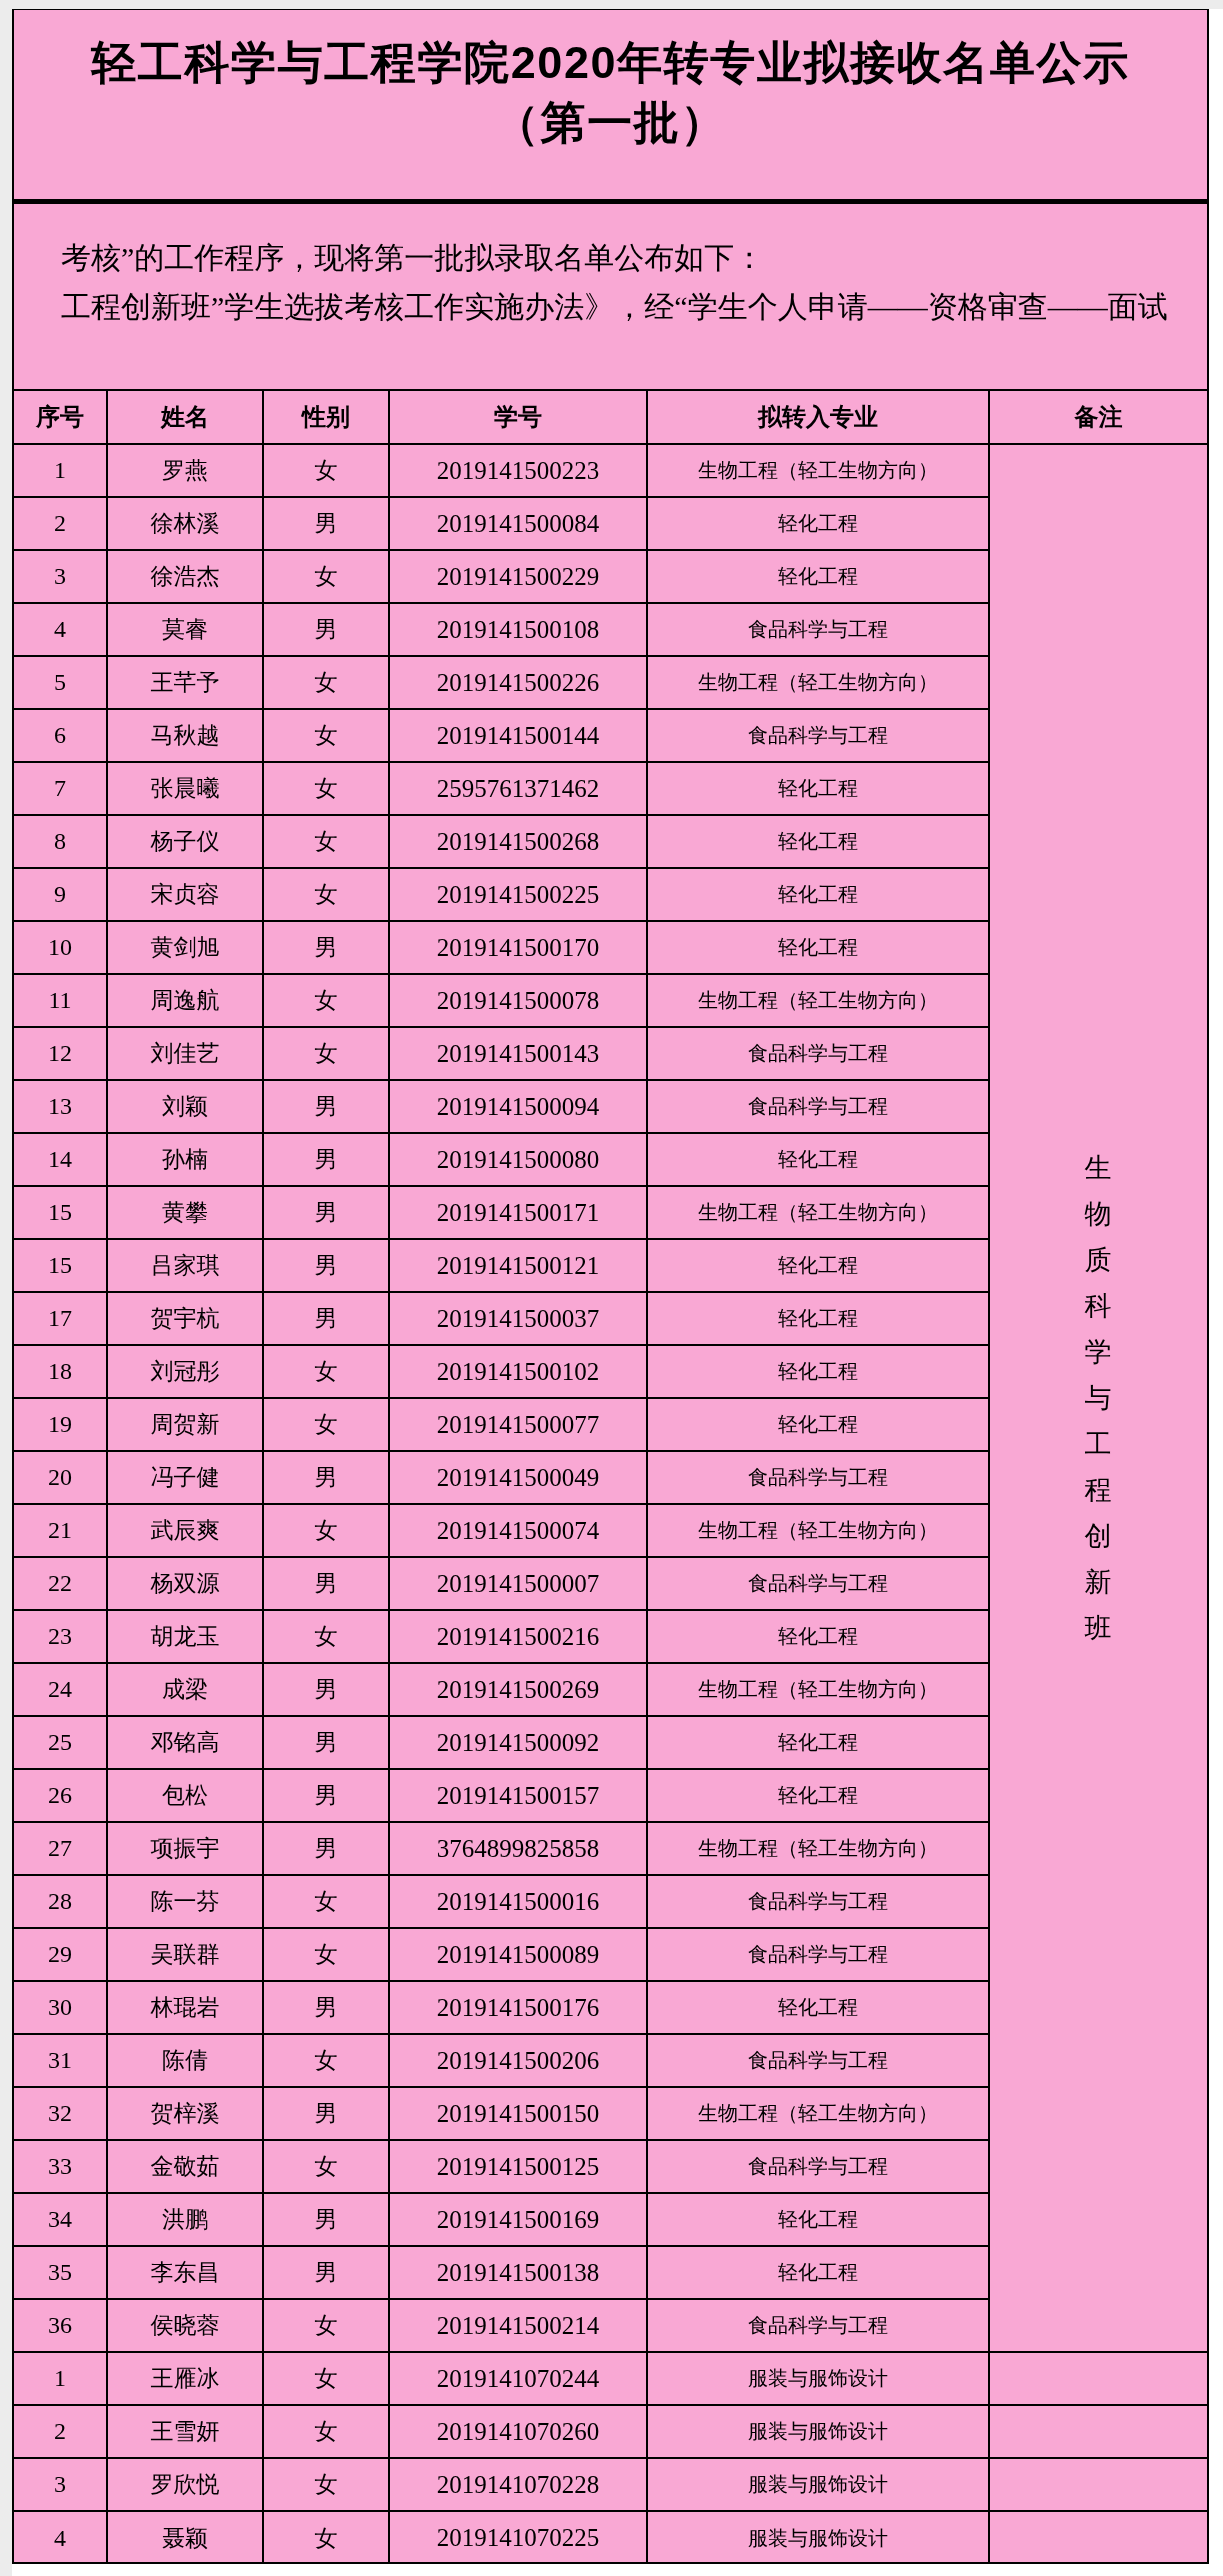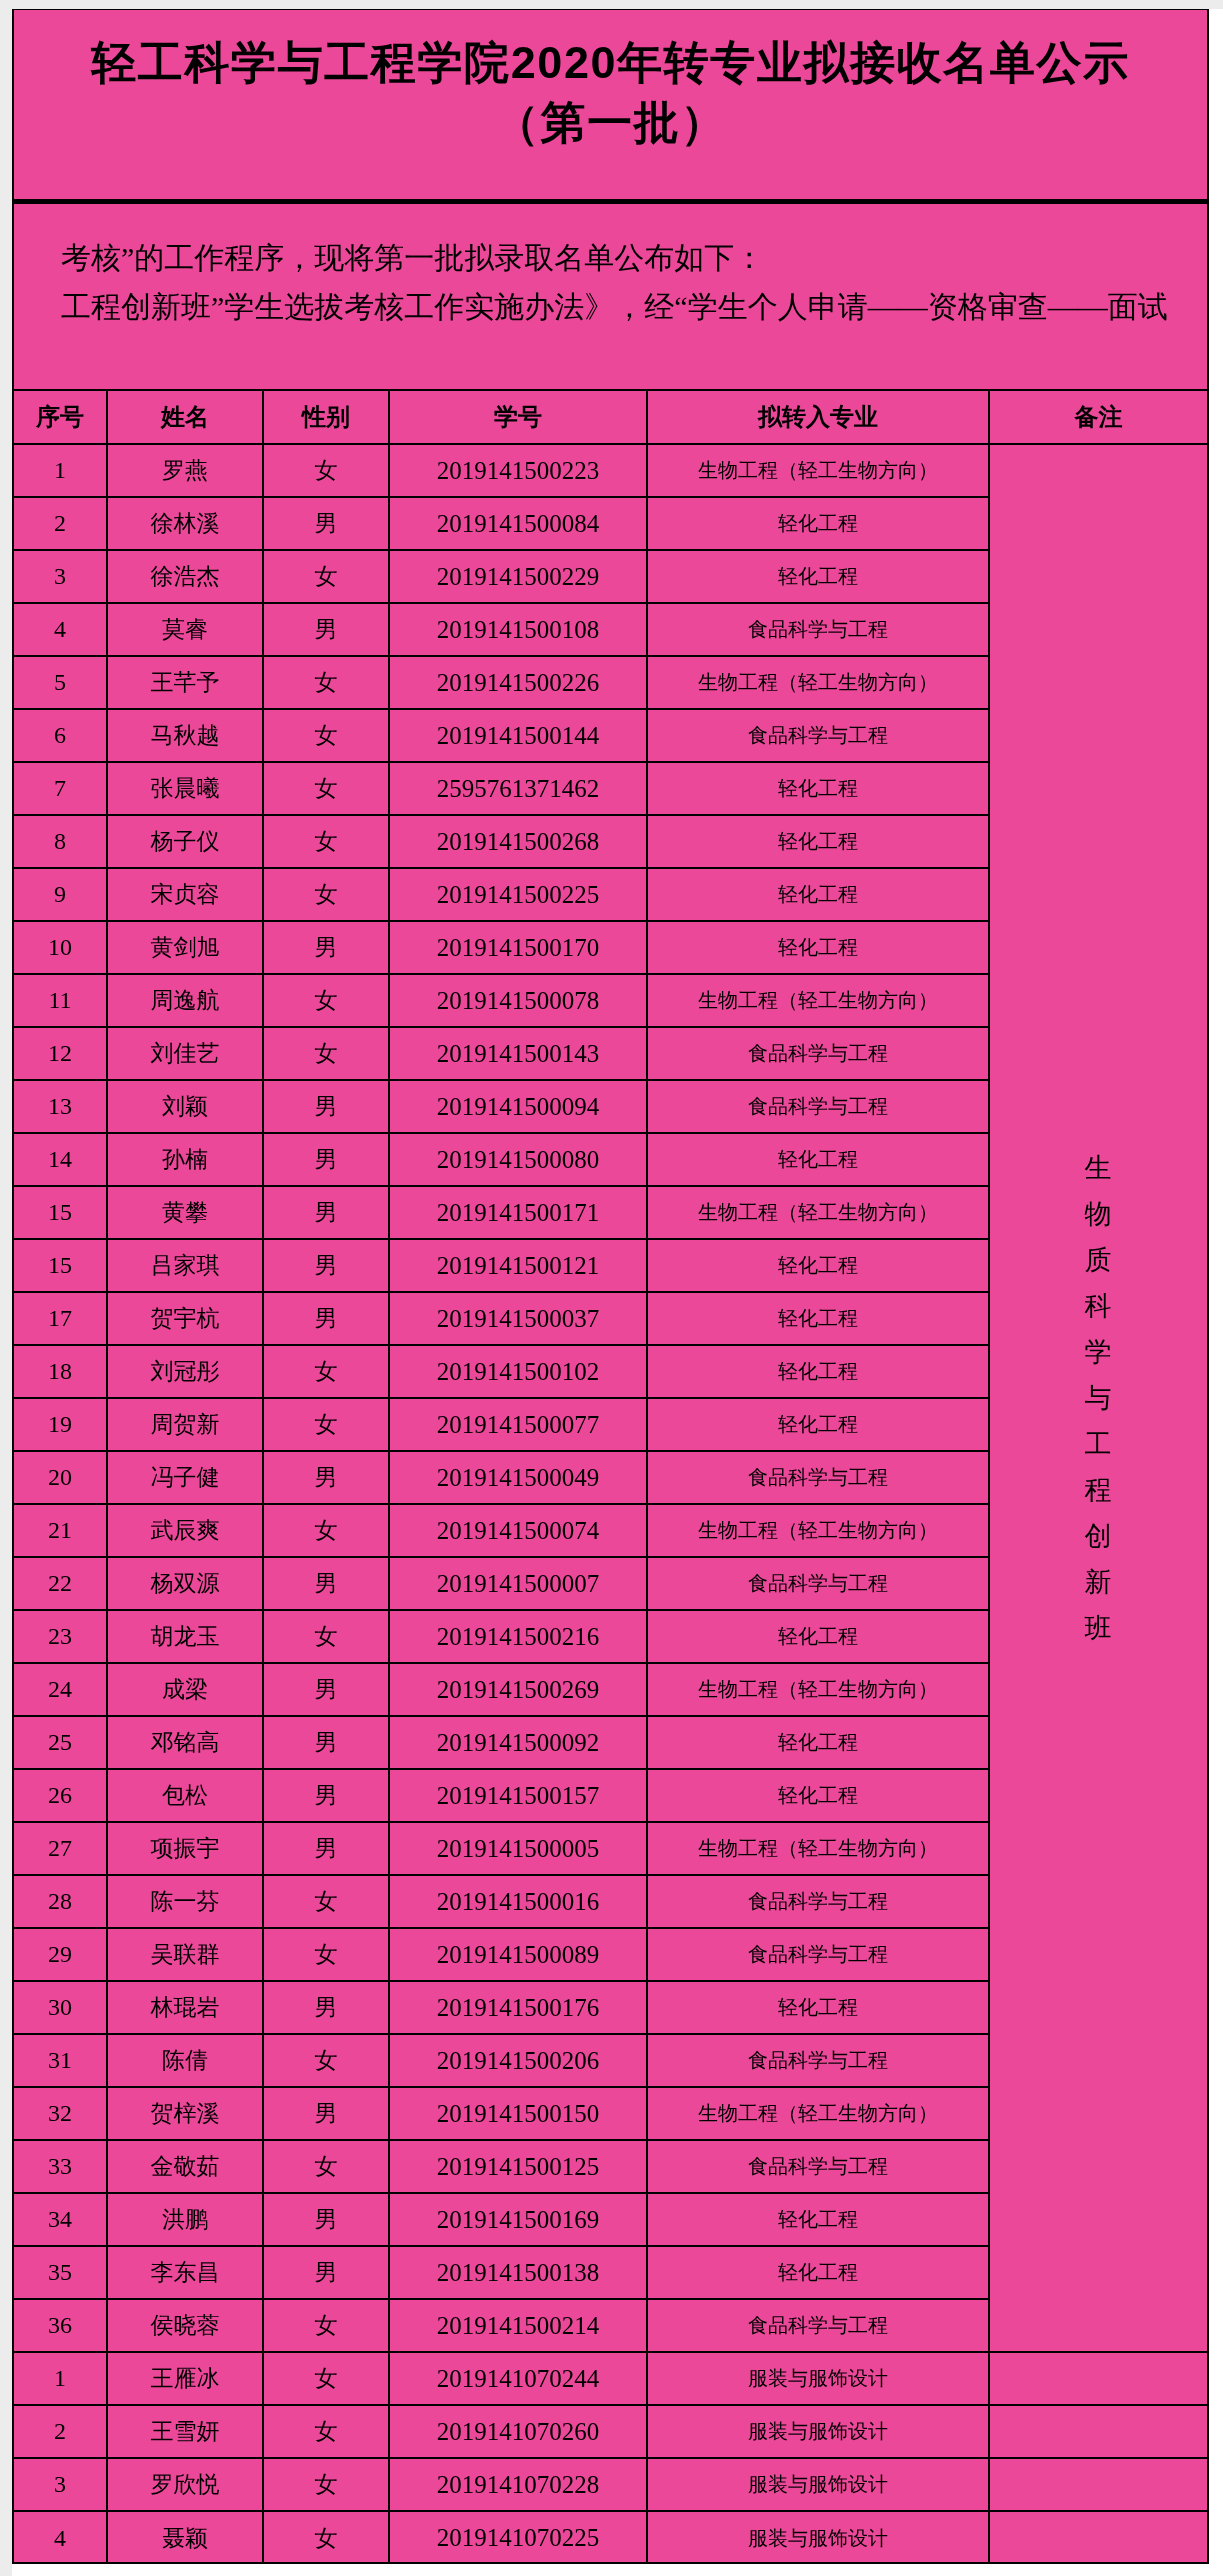--- a/index.html
+++ b/index.html
@@ -11,21 +11,21 @@
     color: #000;
     overflow: hidden;
   }
   .strip-top { position: absolute; left: 0; top: 0; width: 1224px; height: 9px; background: #ececec; }
   .strip-left { position: absolute; left: 0; top: 0; width: 12px; height: 2576px; background: #ececec; }
 
   .frame {
     position: absolute; left: 12px; top: 9px;
     width: 1197px; height: 2555px;
     box-sizing: border-box;
-    background: #ec4899;
+    background: #f9a8d4;
     border: 2.4px solid #000;
     border-top-width: 1.6px;
   }
 
   .title-block { height: 166px; padding-top: 23px; box-sizing: content-box; }
   .title-line {
     text-align: center;
     font-size: 45px; font-weight: bold;
     line-height: 60px;
     font-family: "Liberation Sans", "DejaVu Sans", sans-serif;
@@ -298,21 +298,21 @@
             <td class="c-num first">26</td>
             <td class="c-zh">包松</td>
             <td class="c-zh">男</td>
             <td class="c-sid">2019141500157</td>
             <td class="c-major">轻化工程</td>
           </tr>
           <tr>
             <td class="c-num first">27</td>
             <td class="c-zh">项振宇</td>
             <td class="c-zh">男</td>
-            <td class="c-sid">2019141500005</td>
+            <td class="c-sid">3764899825858</td>
             <td class="c-major">生物工程（轻工生物方向）</td>
           </tr>
           <tr>
             <td class="c-num first">28</td>
             <td class="c-zh">陈一芬</td>
             <td class="c-zh">女</td>
             <td class="c-sid">2019141500016</td>
             <td class="c-major">食品科学与工程</td>
           </tr>
           <tr>

